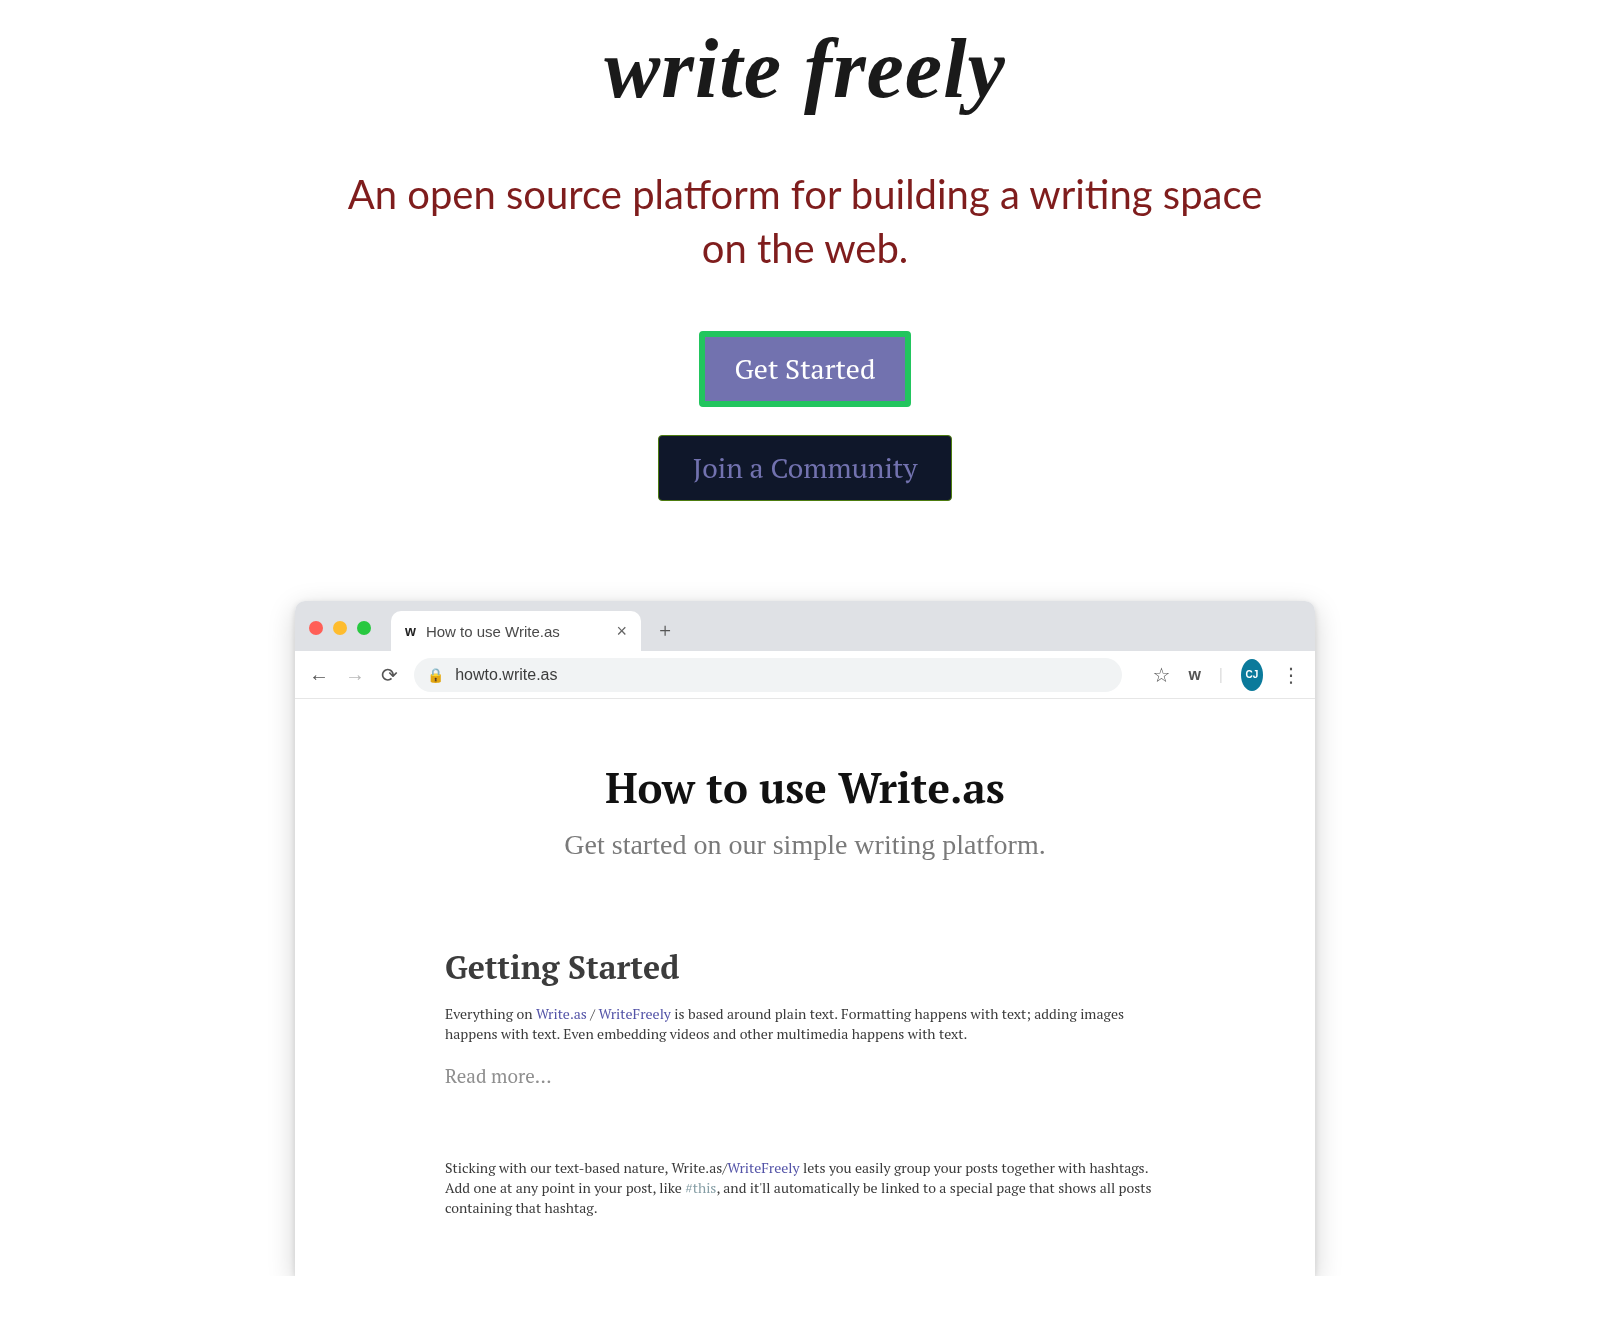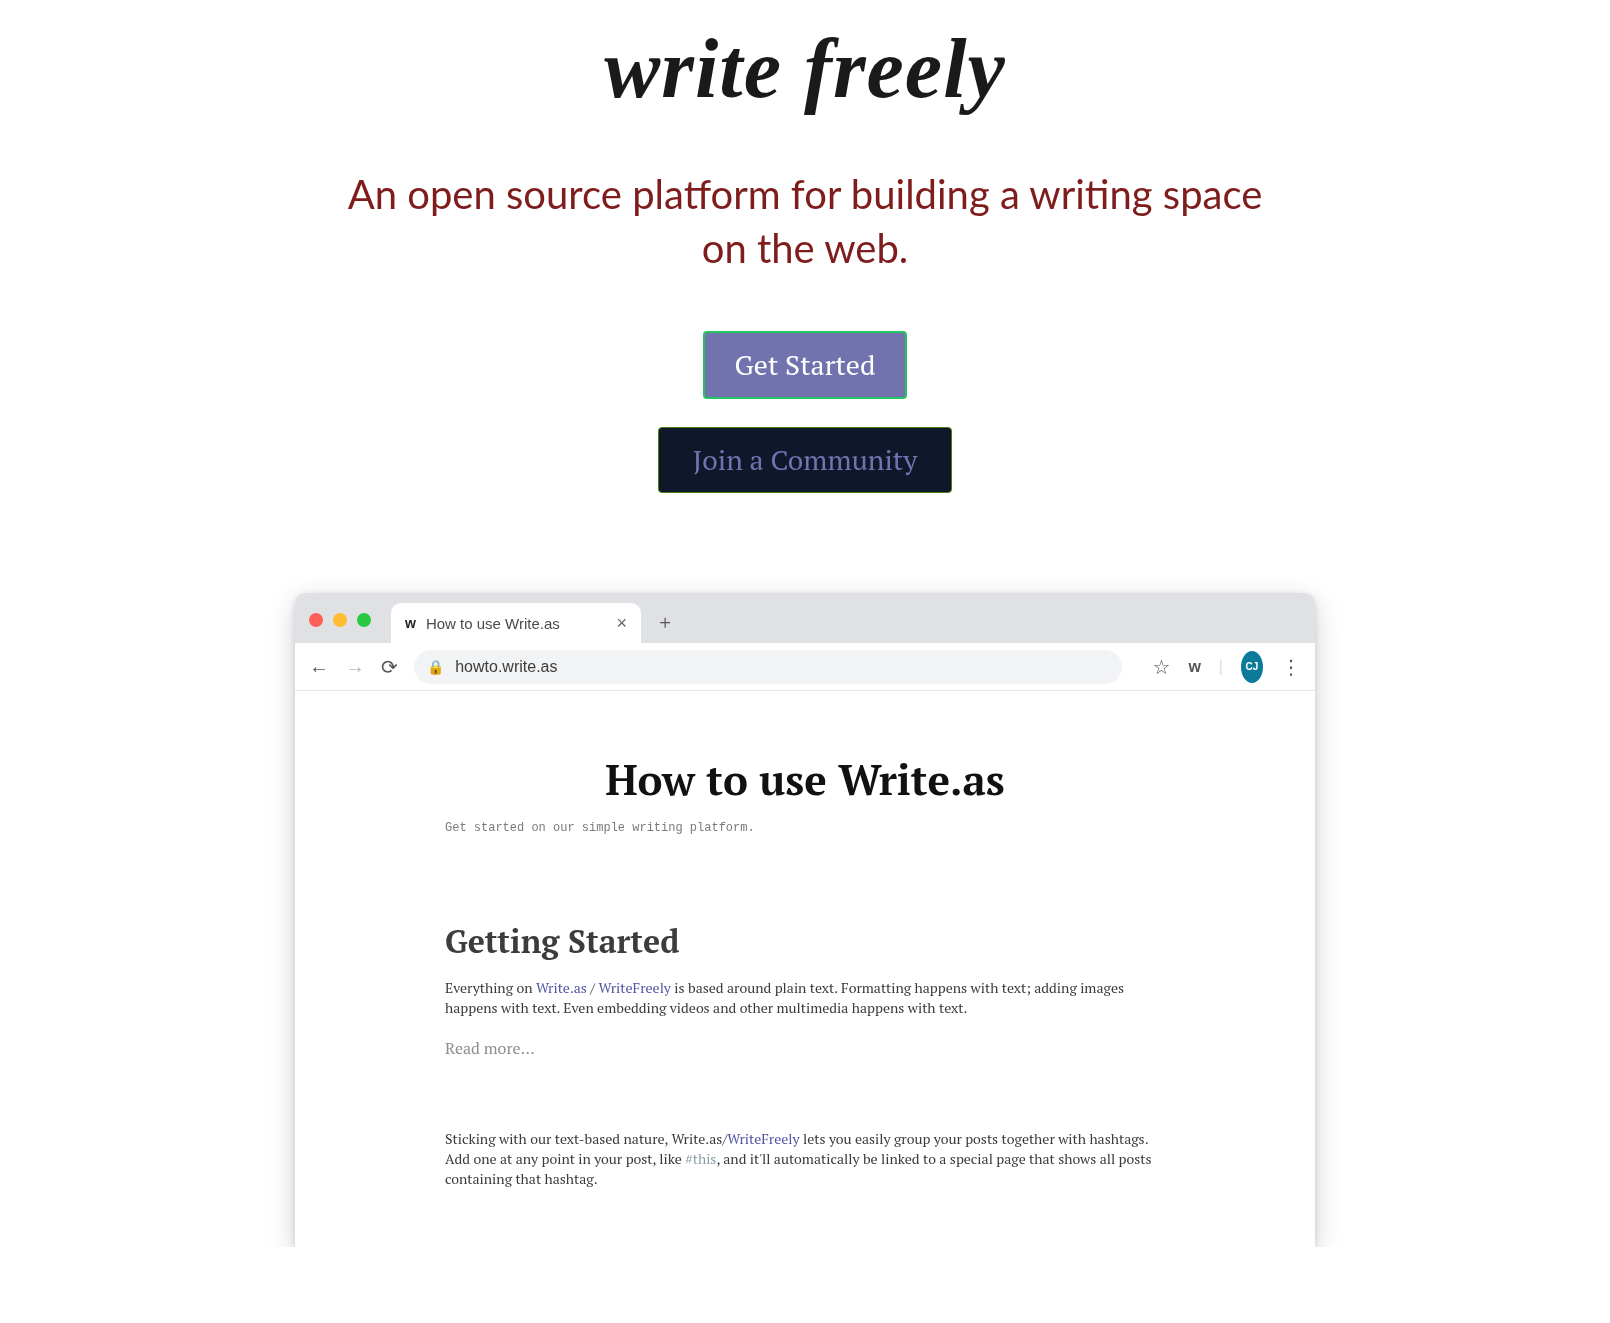--- a/index.html
+++ b/index.html
@@ -39,21 +39,21 @@
     font-size: 28px;
     padding: 18px 30px;
     border-radius: 4px;
     cursor: pointer;
     text-decoration: none;
     line-height: 1;
   }
   .btn-primary {
     background: #7272af;
     color: #ffffff;
-    border: 2px solid #22c55e;
+    border: 6px solid #22c55e;
   }
   .btn-secondary {
     background: #0f172a;
     color: #7272af;
     border: 1px solid #4d7c0f;
     padding: 18px 34px;
   }
 
   
   .shot-wrap {
@@ -134,23 +134,24 @@
   .page-inner { max-width: 720px; margin: 0 auto; }
   .page-title {
     font-family: "PT Serif", Georgia, serif;
     font-weight: 800;
     font-size: 42px;
     text-align: center;
     color: #111;
     margin-bottom: 14px;
   }
   .page-sub {
-    font-family: Liberation Mono, monospace;
+    font-family: Liberation Serif, serif;
+    text-align: center;
     color: #7a7a7a;
-    font-size: 12px;
+    font-size: 28px;
     margin-bottom: 85px;
   }
   .post h3 {
     font-family: "PT Serif", Georgia, serif;
     font-weight: 700;
     font-size: 32px;
     color: #3c3c3c;
     margin-bottom: 16px;
   }
   .post p {
@@ -158,21 +159,21 @@
     font-size: 14px;
     line-height: 1.45;
     color: #3a3a3a;
     margin-bottom: 18px;
   }
   .post a.inline { color: #5353a7; text-decoration: none; }
   .post a.hash { color: #869ea5; text-decoration: none; }
   .readmore {
     font-family: "PT Serif", Georgia, serif;
     color: #8f8f8f;
-    font-size: 16px;
+    font-size: 19px;
     display: inline-block;
     margin-bottom: 70px;
   }
 </style>
 </head>
 <body>
 
 <div class="hero">
   <h1 class="logo">write freely</h1>
   <p class="tagline">An open source platform for building a writing space on the web.</p>

